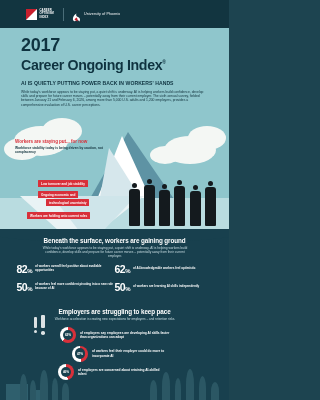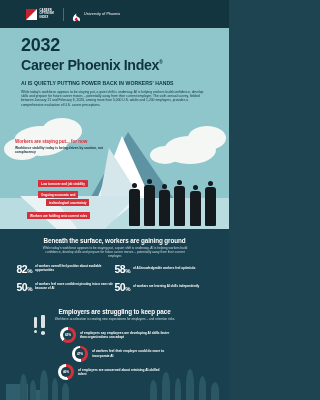--- a/index.html
+++ b/index.html
@@ -184,22 +184,22 @@
         <svg viewBox="0 0 18 20" width="9" height="10">
           <path d="M2 14 C1 8 5 3 9 1 C7 5 9 7 12 8 C16 9 17 13 15 17 C13 14 10 13 8 15 C6 17 4 17 2 14 Z" fill="#ffffff"></path>
           <path d="M9 9 C11 11 12 14 11 17 C9 15 7 14 5 14 C6 12 7 10 9 9 Z" fill="#c8202e"></path>
         </svg>
       </div>
       <div class="uopx-name">University of Phoenix</div>
     </div>
   </div>
 
   <div class="titleblock">
-    <div class="t-year">2032</div>
-    <div class="t-main"><span>Career Phoenix Index</span><sup>®</sup></div>
+    <div class="t-year">2017</div>
+    <div class="t-main"><span>Career Ongoing Index</span><sup>®</sup></div>
     <div class="t-sub">AI IS QUIETLY PUTTING POWER BACK IN WORKERS' HANDS</div>
     <div class="t-body">While today's workforce appears to be staying put, a quiet shift is underway. AI is helping workers build confidence, develop skills and prepare for future career moves – potentially away from their current employer. The sixth annual survey, fielded between January 21 and February 6, 2026, among more than 5,000 U.S. adults and 1,200 employers, provides a comprehensive evaluation of U.S. career perceptions.</div>
   </div>
 
   <div class="scene">
     <div class="sky"></div>
 
     <div class="cloud" style="left:14px;top:14px;width:54px;height:30px;"></div>
     <div class="cloud" style="left:42px;top:6px;width:40px;height:26px;"></div>
     <div class="cloud" style="left:4px;top:26px;width:36px;height:22px;"></div>
@@ -257,21 +257,21 @@
     <div class="sec-h">Beneath the surface, workers are gaining ground</div>
     <div class="sec-p">While today's workforce appears to be staying put, a quiet shift is underway. AI is helping workers build confidence, develop skills and prepare for future career moves – potentially away from their current employer.</div>
 
     <div class="stats">
       <div class="srow">
         <div class="sitem">
           <div class="snum"><span style="font-size:10.5px">82</span><span>%</span></div>
           <div class="stxt">of workers overall feel positive about available opportunities</div>
         </div>
         <div class="sitem">
-          <div class="snum"><span style="font-size:10.5px">58</span><span>%</span></div>
+          <div class="snum"><span style="font-size:10.5px">62</span><span>%</span></div>
           <div class="stxt">of AI-knowledgeable workers feel optimistic</div>
         </div>
       </div>
       <div class="srow">
         <div class="sitem">
           <div class="snum"><span style="font-size:10.5px">50</span><span>%</span></div>
           <div class="stxt">of workers feel more confident pivoting into a new role because of AI</div>
         </div>
         <div class="sitem">
           <div class="snum"><span style="font-size:10.5px">50</span><span>%</span></div>

